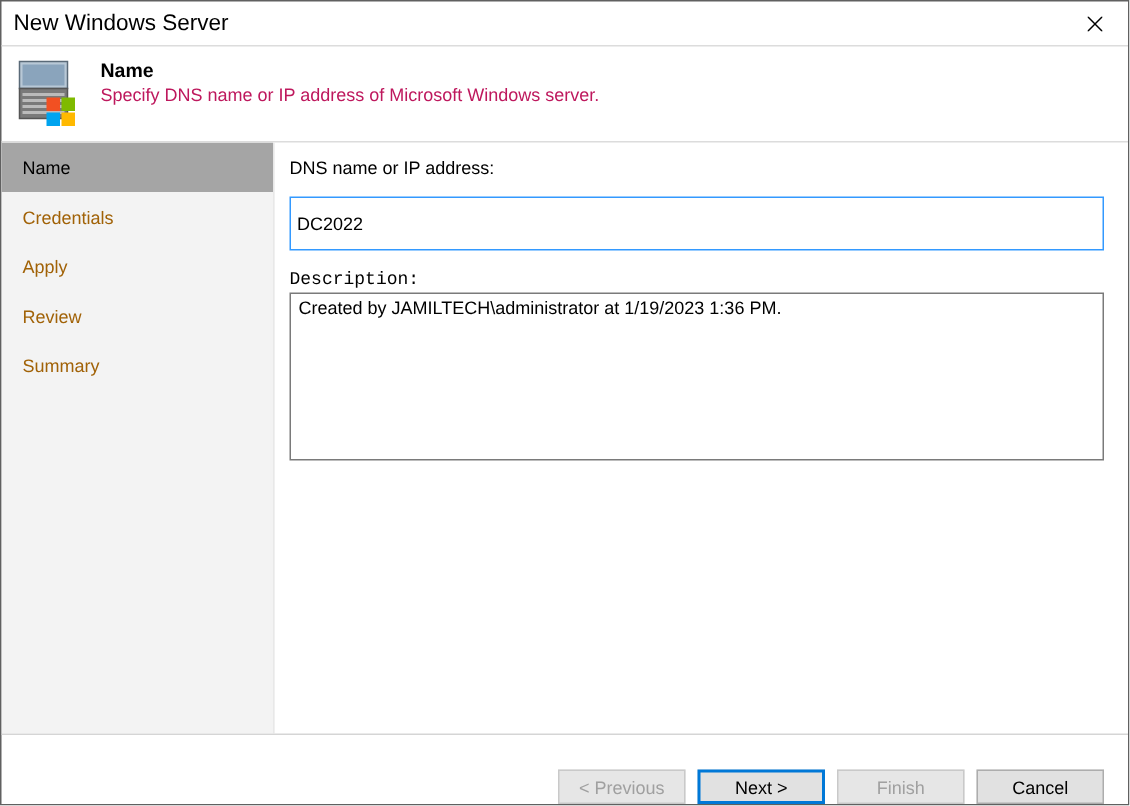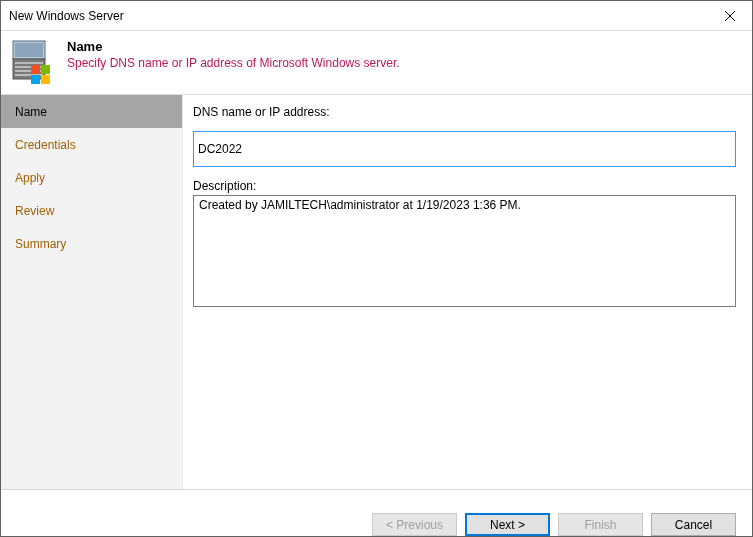--- a/index.html
+++ b/index.html
@@ -1,39 +1,39 @@
 <!DOCTYPE html>
 <html><head>
 <meta charset="utf-8">
 <style>
   * { box-sizing: border-box; margin: 0; padding: 0; font-family: "Segoe UI", Tahoma, sans-serif; }
   html, body { width: 753px; height: 537px; background: #fff; overflow: hidden; }
   .window { width: 753px; height: 537px; border: 1px solid #606060; display: flex; flex-direction: column; background: #fff; }
 
   
   .titlebar { height: 30px; display: flex; align-items: center; padding: 0 0 0 8px; border-bottom: 1px solid #dcdcdc; }
-  .titlebar-title { font-size: 12px; color: #000; flex: 1; }
+  .titlebar-title { font-size: 15px; color: #000; flex: 1; }
   .titlebar-close { width: 44px; height: 30px; display: flex; align-items: center; justify-content: center; font-size: 14px; color: #000; cursor: pointer; }
 
   
   .header { height: 64px; display: flex; align-items: flex-start; padding: 8px 10px 0 10px; border-bottom: 1px solid #dcdcdc; }
   .header-icon { width: 42px; height: 48px; margin-right: 14px; }
   .header-text-title { font-size: 13px; font-weight: bold; color: #000; }
   .header-text-sub { font-size: 12px; color: #be185d; margin-top: 2px; }
 
   
   .body { flex: 1; display: flex; overflow: hidden; }
   .sidebar { width: 182px; background: #f3f3f3; border-right: 1px solid #e8e8e8; }
   .nav-item { height: 33px; display: flex; align-items: center; padding-left: 14px; font-size: 12px; color: #a16207; cursor: pointer; }
   .nav-item.active { background: #a5a5a5; color: #000; }
 
   .main { flex: 1; padding: 10px 16px 0 10px; font-size: 12px; color: #000; }
   .field-label { font-size: 12px; margin-bottom: 12px; }
   .dns-input { width: 100%; height: 22px; border: 1px solid #3399ff; padding: 17px 4px; font-size: 12px; outline: none; }
-  .desc-label { margin-top: 12px; margin-bottom: 2px; }
+  .desc-label { margin-top: 12px; margin-bottom: 2px; font-family: Liberation Mono, monospace; }
   .desc-area { width: 100%; height: 112px; border: 1px solid #7a7a7a; padding: 2px 5px; font-size: 12px; resize: none; outline: none; font-family: "Segoe UI", Tahoma, sans-serif; }
 
   
   .footer { height: 47px; border-top: 1px solid #d5d5d5; display: flex; align-items: flex-end; justify-content: flex-end; padding: 0 16px; gap: 8px; }
   .btn { width: 85px; height: 23px; font-size: 12px; border: 1px solid #adadad; background: #e1e1e1; cursor: pointer; }
   .btn.disabled { color: #a0a0a0; background: #e6e6e6; border-color: #c9c9c9; cursor: default; }
   .btn.primary { border: 2px solid #0078d7; background: #e1e1e1; color: #000; }
 </style>
 </head>
 <body>

